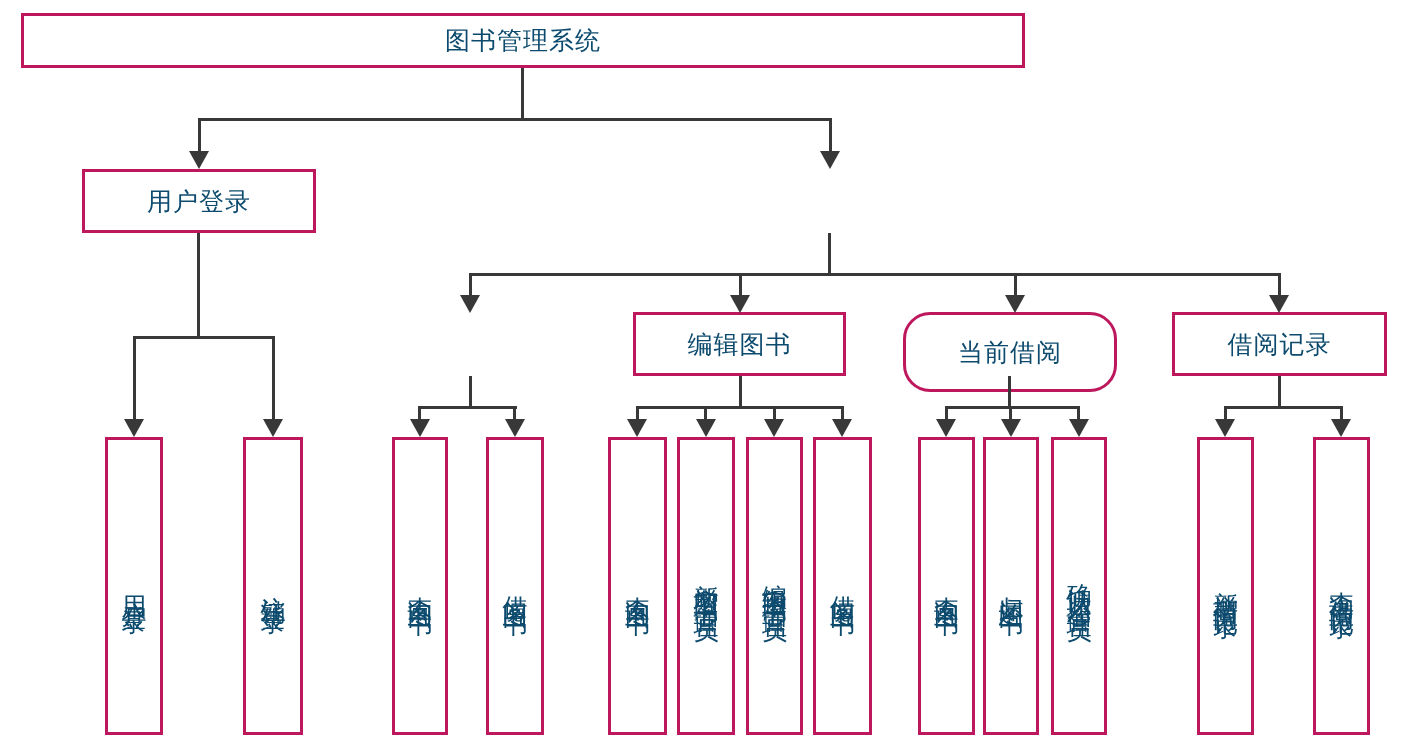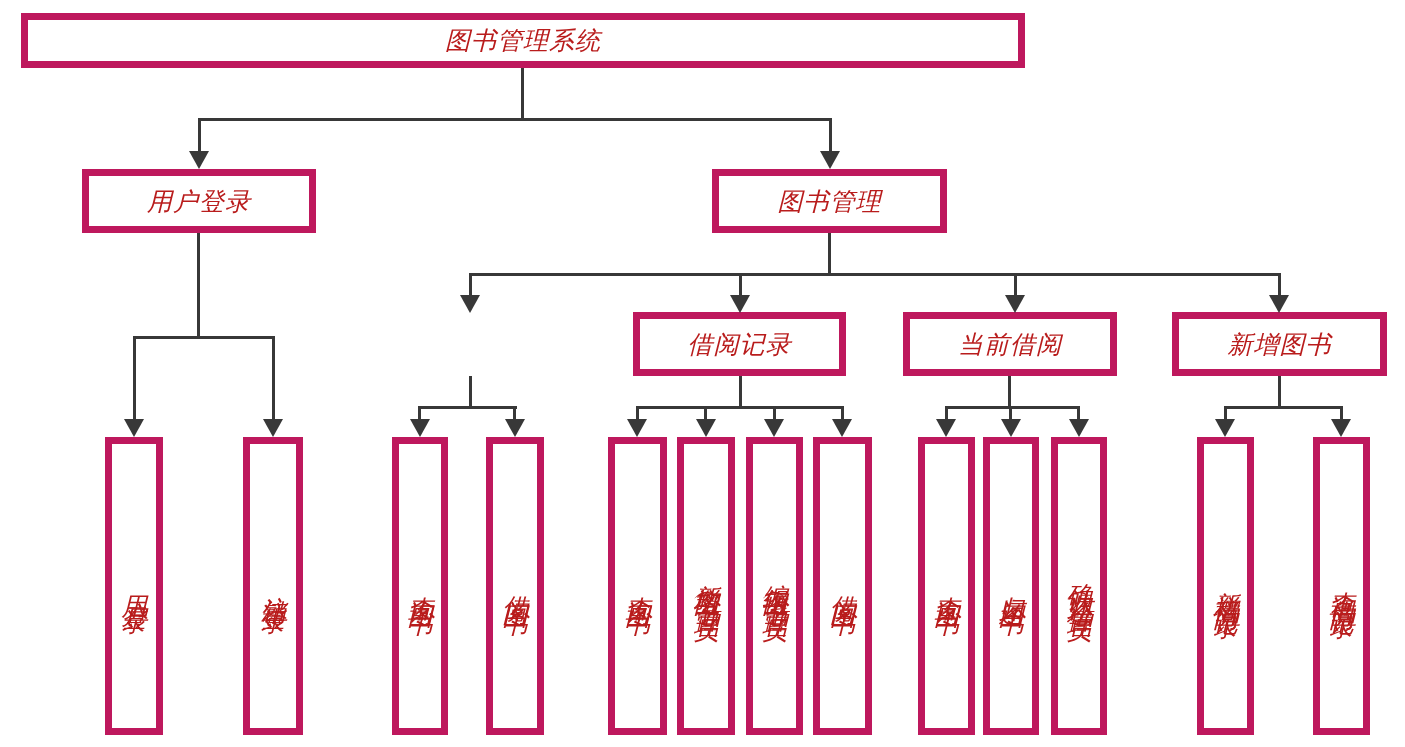--- a/index.html
+++ b/index.html
@@ -2,22 +2,22 @@
 <html><head>
 <meta charset="utf-8">
 <style>
   html,body{margin:0;padding:0;background:#fff;}
   #stage{
     position:relative;width:1405px;height:747px;background:#fff;
     font-family:"Liberation Sans",sans-serif;overflow:hidden;
   }
   .box{
     position:absolute;box-sizing:border-box;background:#fff;
-    border:7px solid #be185d;color:#b91c1c;
-    display:flex;align-items:center;justify-content:center;font-style:italic;
+    border:3px solid #be185d;color:#0c4a6e;
+    display:flex;align-items:center;justify-content:center;
   }
   .hbox{font-size:25px;letter-spacing:1px;white-space:nowrap;}
   .vbox{
     writing-mode:vertical-rl;text-orientation:mixed;
     font-size:25px;letter-spacing:5px;line-height:1;
   }
   .vl{position:absolute;width:3px;background:#383838;}
   .hl{position:absolute;height:3px;background:#383838;}
   .ar{
     position:absolute;width:0;height:0;
@@ -31,28 +31,27 @@
 </style>
 </head>
 <body>
 
 <div id="stage">
 
   <div class="box hbox" style="left:21px;top:13px;width:1004px;height:55px;">图书管理系统</div>
 
   <div class="box hbox" style="left:82px;top:169px;width:234px;height:64px;">用户登录</div>
 
-  <div class="box hbox" style="left:712px;top:169px;width:235px;height:64px;">图书管理</div>
 
 
-  <div class="box hbox" style="left:633px;top:312px;width:213px;height:64px;">借阅记录</div>
+  <div class="box hbox" style="left:633px;top:312px;width:213px;height:64px;">编辑图书</div>
 
-  <div class="box hbox" style="left:903px;top:312px;width:214px;height:64px;">当前借阅</div>
+  <div class="box hbox" style="left:903px;top:312px;width:214px;height:80px;border-radius:27px;">当前借阅</div>
 
-  <div class="box hbox" style="left:1172px;top:312px;width:215px;height:64px;">新增图书</div>
+  <div class="box hbox" style="left:1172px;top:312px;width:215px;height:64px;">借阅记录</div>
 
   <div class="box vbox" style="left:105px;top:437px;width:58px;height:298px;">用户登录</div>
 
   <div class="box vbox" style="left:243px;top:437px;width:60px;height:298px;">注销登录</div>
 
   <div class="box vbox" style="left:392px;top:437px;width:56px;height:298px;">查询图书</div>
 
   <div class="box vbox" style="left:486px;top:437px;width:58px;height:298px;">借阅图书</div>
 
   <div class="box vbox" style="left:608px;top:437px;width:59px;height:298px;">查询图书</div>

